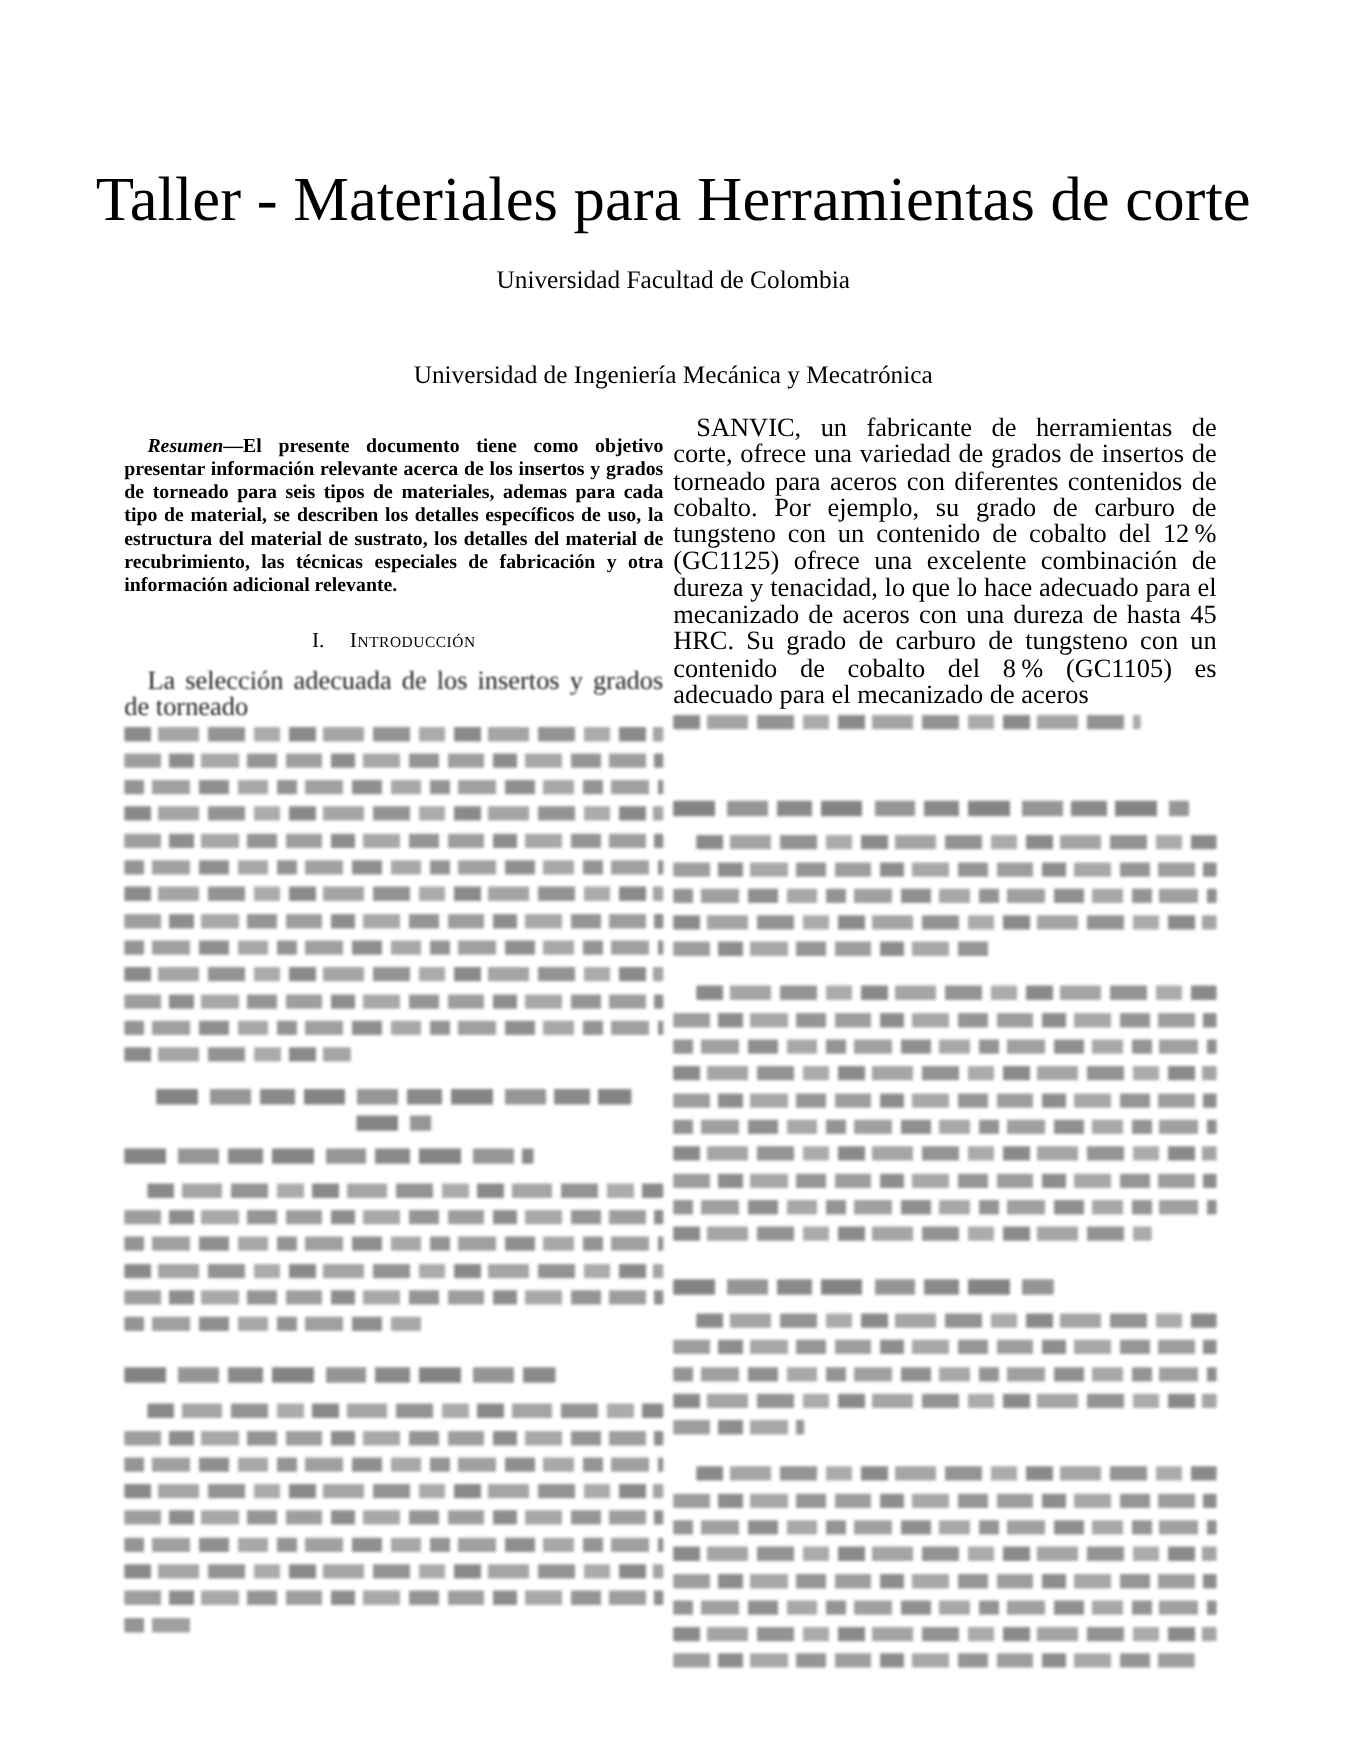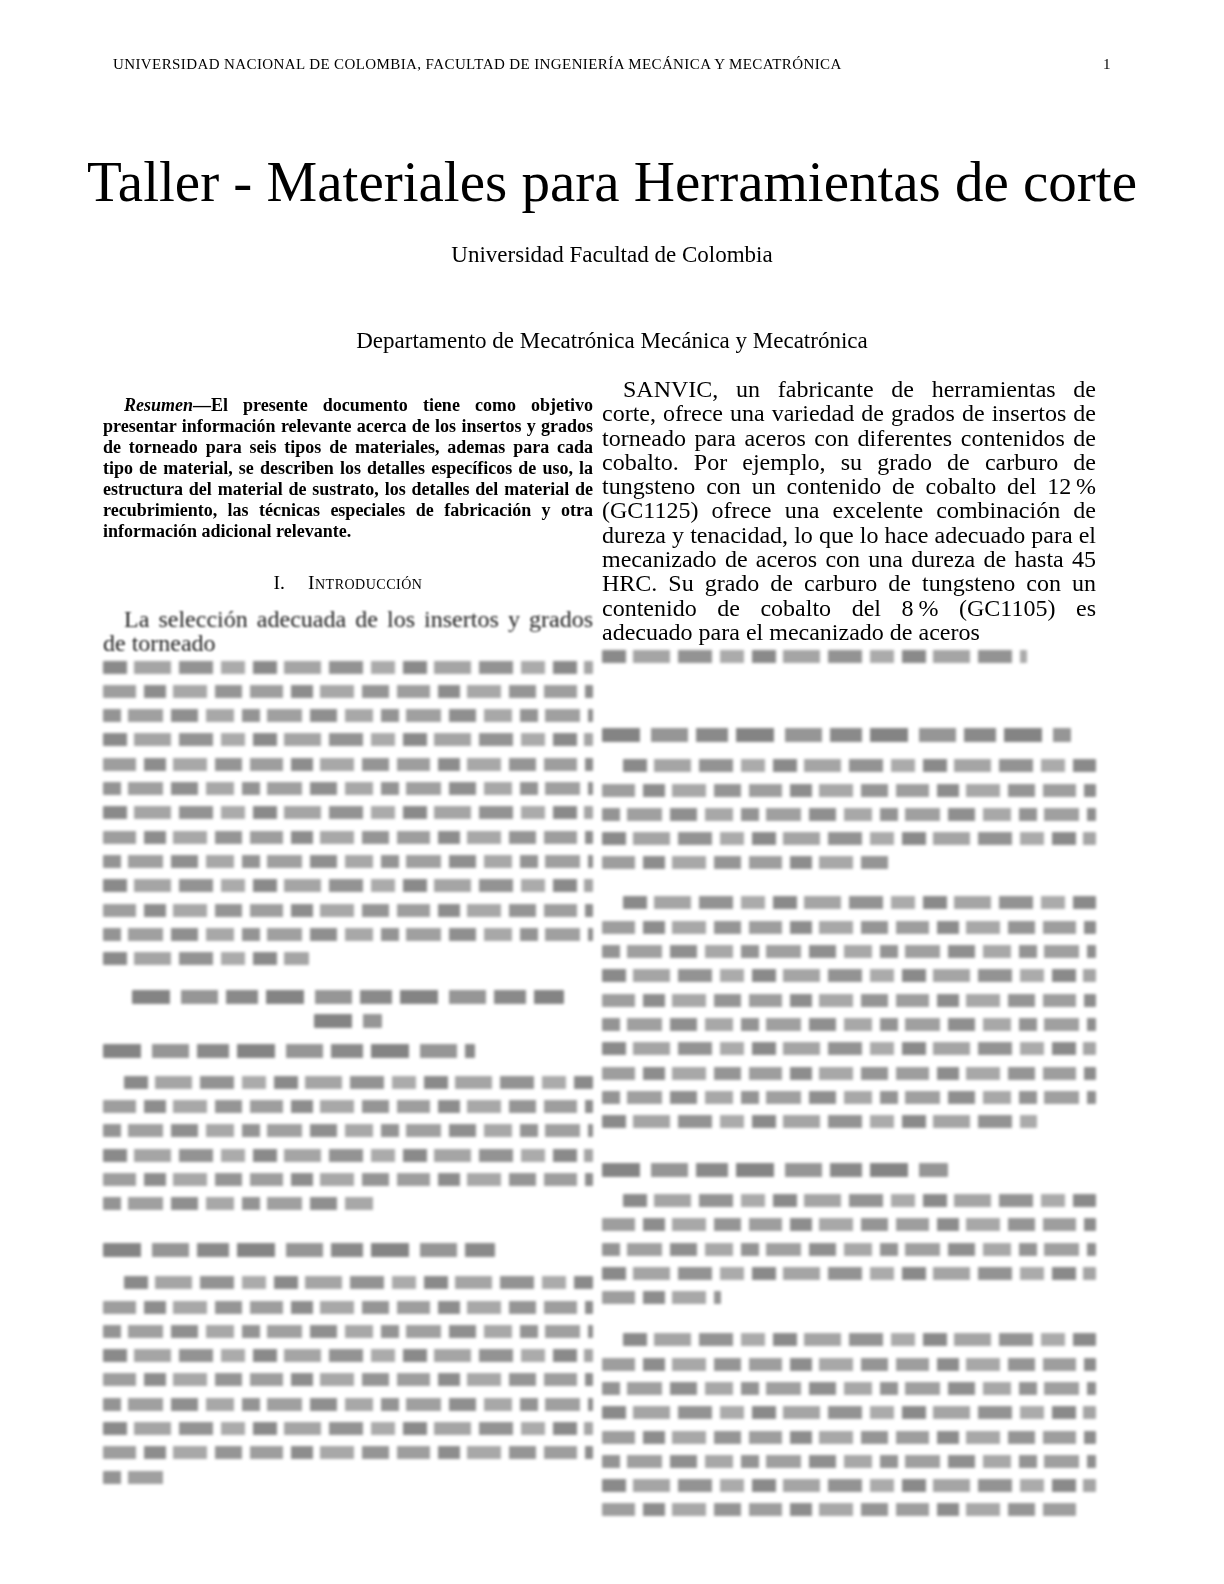--- a/index.html
+++ b/index.html
@@ -22,21 +22,21 @@
     position:absolute;left:0;right:0;top:114px;
     text-align:center;font-size:57px;font-weight:normal;line-height:1.05;
   }
   .authors{
     position:absolute;left:0;right:0;top:184px;
     text-align:center;font-size:23px;line-height:28.5px;
     white-space:pre-wrap;
   }
   
   .columns{
-    position:absolute;top:377px;left:103px;width:999px;
+    position:absolute;top:377px;left:113px;width:999px;
     display:flex;gap:9px;
   }
   .col-left{width:490px;}
   .col-right{width:494px;}
 
   .abstract{
     font-weight:bold;font-size:18px;line-height:21px;
     text-align:justify;text-indent:21px;
   }
   .abs-label{font-style:italic;}
@@ -77,30 +77,26 @@
   .r-par3{margin-top:22px;}
   .r-head2{margin-top:30px;}
   .r-par4{margin-top:12px;}
   .r-par5{margin-top:24px;}
 </style>
 </head>
 <body>
 
 <div class="page">
 
-  <div class="run-head">
-    <span>UNIVERSIDAD NACIONAL DE COLOMBIA, FACULTAD DE INGENIERÍA MECÁNICA Y MECATRÓNICA</span>
-    <span>1</span>
-  </div>
 
   <h1 class="paper-title">Taller - Materiales para Herramientas de corte</h1>
 
   <div class="authors">
     <div>Universidad Facultad de Colombia</div>
-    <div>Departamento de Mecatrónica Mecánica y Mecatrónica</div>
+    <div>Universidad de Ingeniería Mecánica y Mecatrónica</div>
   </div>
 
   <div class="columns">
 
     <div class="col-left">
       <p class="abstract"><span class="abs-label">Resumen</span><span>—El presente documento tiene como objetivo presentar información relevante acerca de los insertos y grados de torneado para seis tipos de materiales, ademas para cada tipo de material, se describen los detalles específicos de uso, la estructura del material de sustrato, los detalles del material de recubrimiento, las técnicas especiales de fabricación y otra información adicional relevante.</span></p>
 
       <div class="sec-heading">
         <span>I.</span><span class="sc">Introducción</span>
       </div>

